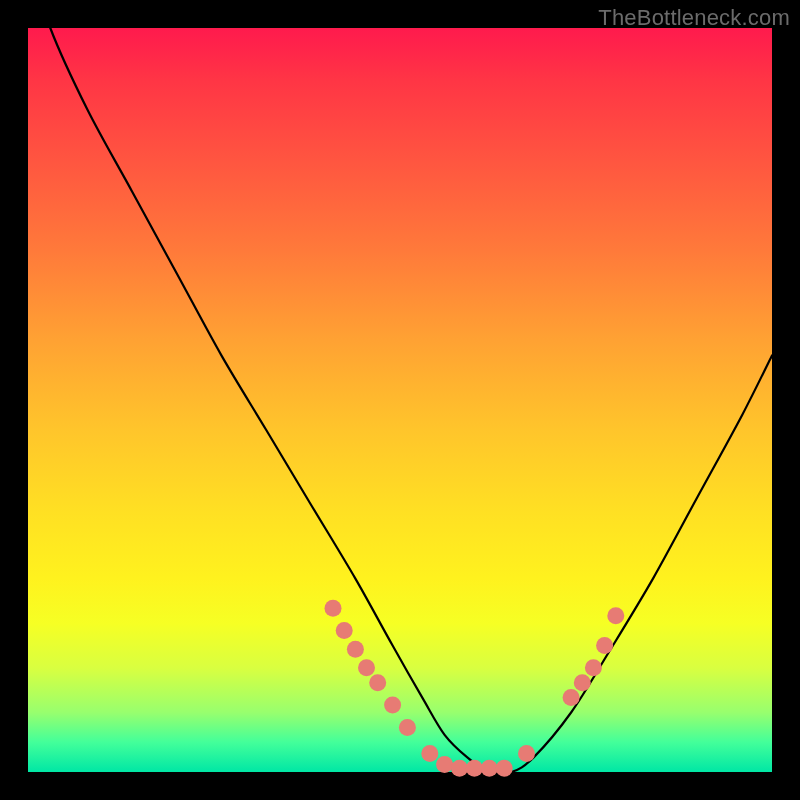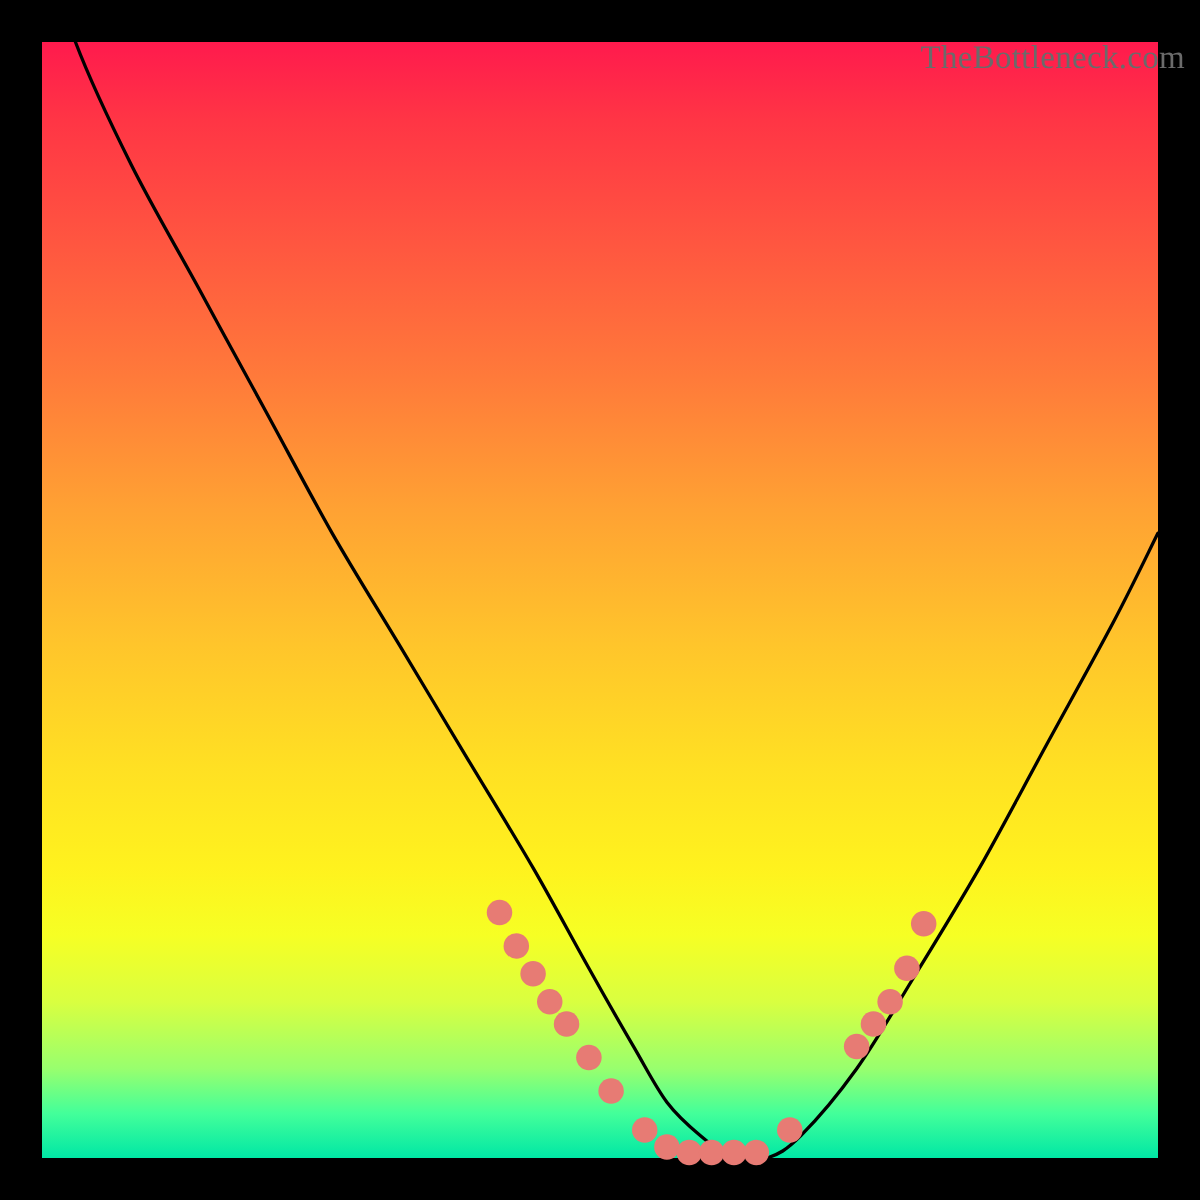--- a/index.html
+++ b/index.html
@@ -36,26 +36,25 @@
       #f6ff24 80%,
       #d9ff40 86%,
       #98ff6e 92%,
       #43ff9a 96%,
       #00e7a5 100%);
   }
   .watermark {
     position: absolute;
     top: 5px;
     right: 10px;
-    font-family: Liberation Serif, serif;
+    font-family: Liberation Sans, sans-serif;
     font-size: 22px;
     color: #6b6b6b;
     font-weight: 500;
     letter-spacing: 0.2px;
-    margin-top: 20px;
   }
   svg.curve {
     position: absolute;
     left: 0;
     top: 0;
     width: 744px;
     height: 744px;
     overflow: visible;
   }
 </style>

